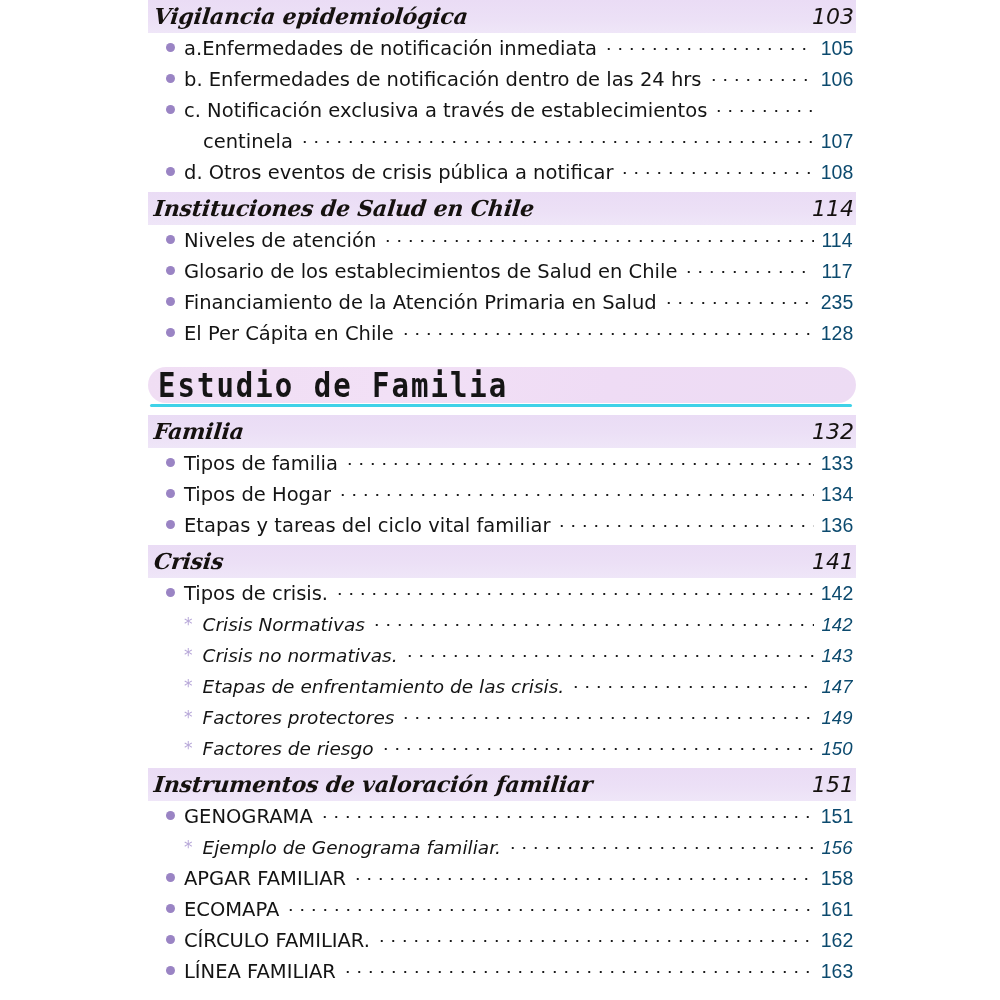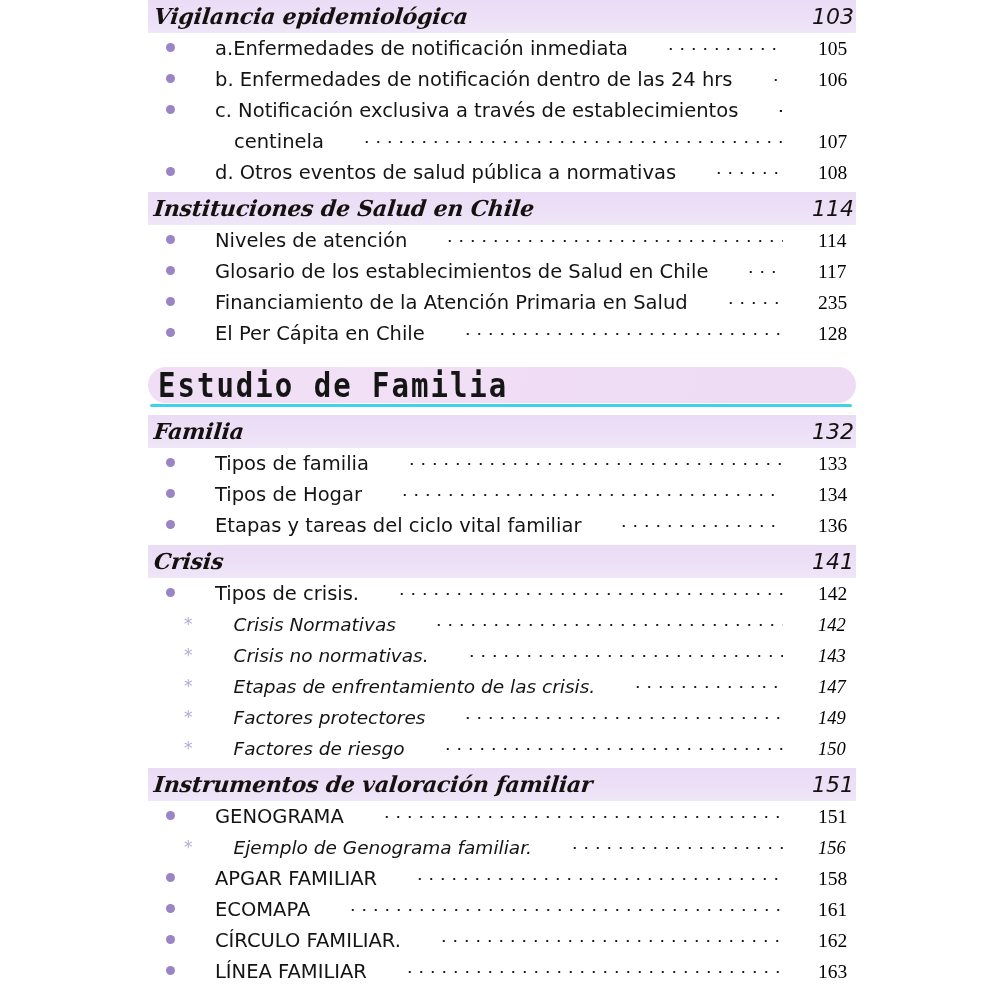--- a/index.html
+++ b/index.html
@@ -101,21 +101,20 @@
   }
 
   
   .entry {
     display: flex;
     align-items: baseline;
     height: 31px;
     padding-left: 18px;
     box-sizing: border-box;
     white-space: nowrap;
-    gap: 31px;
   }
   .entry.lvl2 { padding-left: 18px; }
   .entry.lvl3 { padding-left: 36px; }
   .entry.cont { padding-left: 37px; }
 
   .bullet {
     width: 9px;
     height: 9px;
     border-radius: 50%;
     background: #9a84c4;
@@ -159,26 +158,26 @@
     top: -4px;
     height: 4px;
     background-image: radial-gradient(circle, #1a1a1a 1.1px, rgba(0,0,0,0) 1.4px);
     background-size: 11.5px 4px;
     background-repeat: repeat-x;
     background-position: left center;
     min-width: 10px;
   }
 
   .epage {
-    font-family: Liberation Serif, serif;
+    font-family: Liberation Sans, sans-serif;
     font-size: 19.5px;
-    color: #000000;
+    color: #0c4a6e;
     line-height: 31px;
     flex: 0 0 auto;
-    text-align: left;
+    text-align: center;
     min-width: 38px;
   }
   .entry.lvl3 .epage {
     font-style: italic;
     font-size: 18.5px;
   }
   .gap-xs { height: 4px; }
 </style>
 </head>
 <body>
@@ -208,21 +207,21 @@
         <span class="epage"></span>
       </div>
       <div class="entry lvl2 cont">
         <span class="spacer-bullet"></span>
         <span class="etext">centinela</span>
         <span class="leader"></span>
         <span class="epage">107</span>
       </div>
       <div class="entry lvl2">
         <span class="bullet"></span>
-        <span class="etext">d. Otros eventos de salud pública a normativas</span>
+        <span class="etext">d. Otros eventos de crisis pública a notificar</span>
         <span class="leader"></span>
         <span class="epage">108</span>
       </div>
       <div class="gap-xs"></div>
       <div class="sec-head">
         <span class="sec-title">Instituciones de Salud en Chile</span>
         <span class="sec-page">114</span>
       </div>
       <div class="entry lvl2">
         <span class="bullet"></span>

